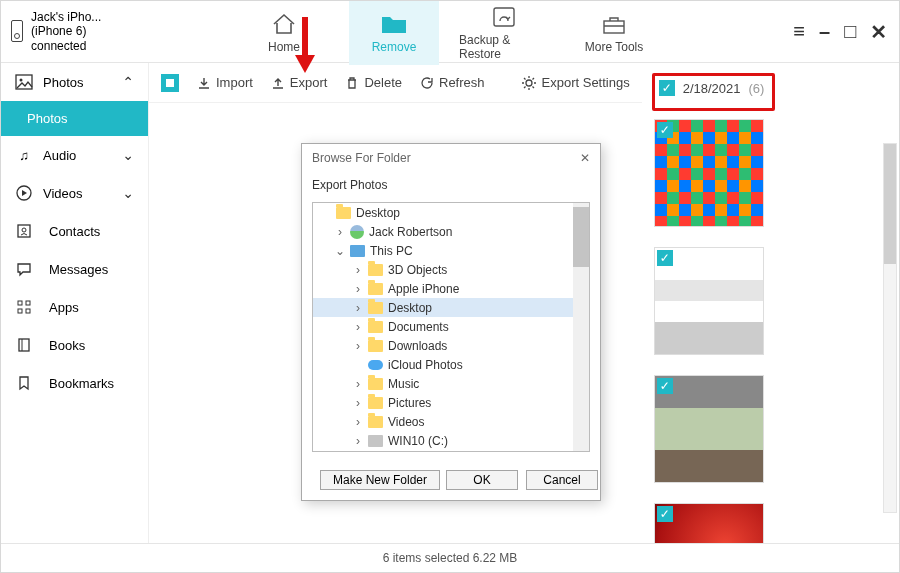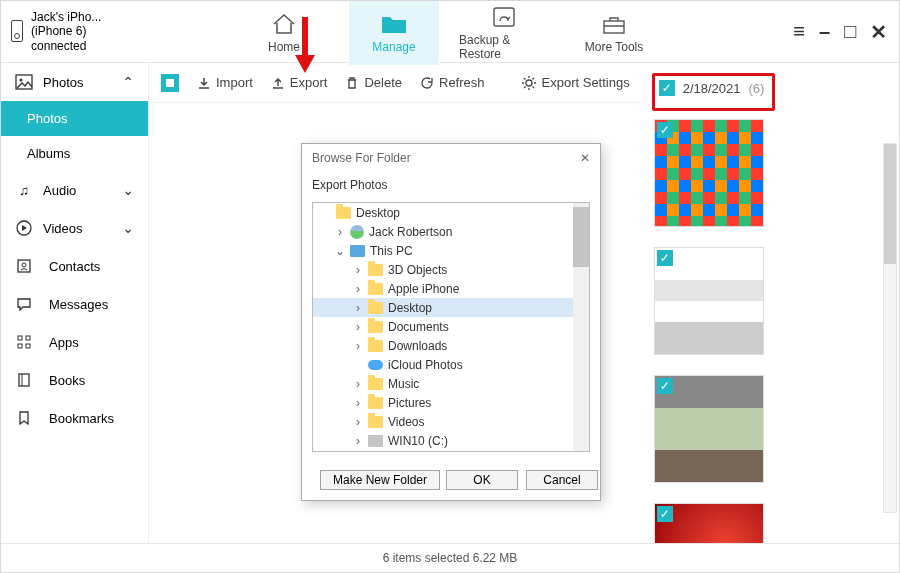--- a/index.html
+++ b/index.html
@@ -101,21 +101,21 @@
           </svg>
       </span>
       <span>Home</span>
     </div>
     <div class="tab active">
       <span class="ic">
         <svg width="28" height="22" viewBox="0 0 28 22">
             <path d="M2 4 h8 l3 3 h13 v13 H2 Z" fill="#21b8c6"></path>
           </svg>
       </span>
-      <span>Manage</span>
+      <span>Remove</span>
     </div>
     <div class="tab">
       <span class="ic">
         <svg width="26" height="24" viewBox="0 0 26 24">
             <rect x="3" y="3" width="20" height="18" rx="2" fill="none" stroke="#555" stroke-width="1.4"></rect>
             <path d="M9 16 a4 4 0 1 1 8 0" fill="none" stroke="#555" stroke-width="1.4"></path>
             <path d="M15 12 l2 2 l2 -2" fill="none" stroke="#555" stroke-width="1.4"></path>
           </svg>
       </span>
       <span>Backup &amp; Restore</span>
@@ -154,23 +154,20 @@
               <circle cx="6" cy="6" r="1.5" fill="#333"></circle>
               <path d="M2 14 l5 -5 l3 3 l3 -4 l4 5" fill="none" stroke="#333" stroke-width="1.3"></path>
             </svg>
         </span>
         <span>Photos</span>
       </span>
       <span class="chev">⌃</span>
     </div>
     <div class="sb-item sb-sub active-sub">
       <span>Photos</span>
-    </div>
-    <div class="sb-item sb-sub">
-      <span>Albums</span>
     </div>
     <div class="sb-item header">
       <span style="display:flex;gap:10px;align-items:center;">
         <span class="sb-ic">♫</span>
         <span>Audio</span>
       </span>
       <span class="chev">⌄</span>
     </div>
     <div class="sb-item header">
       <span style="display:flex;gap:10px;align-items:center;">

